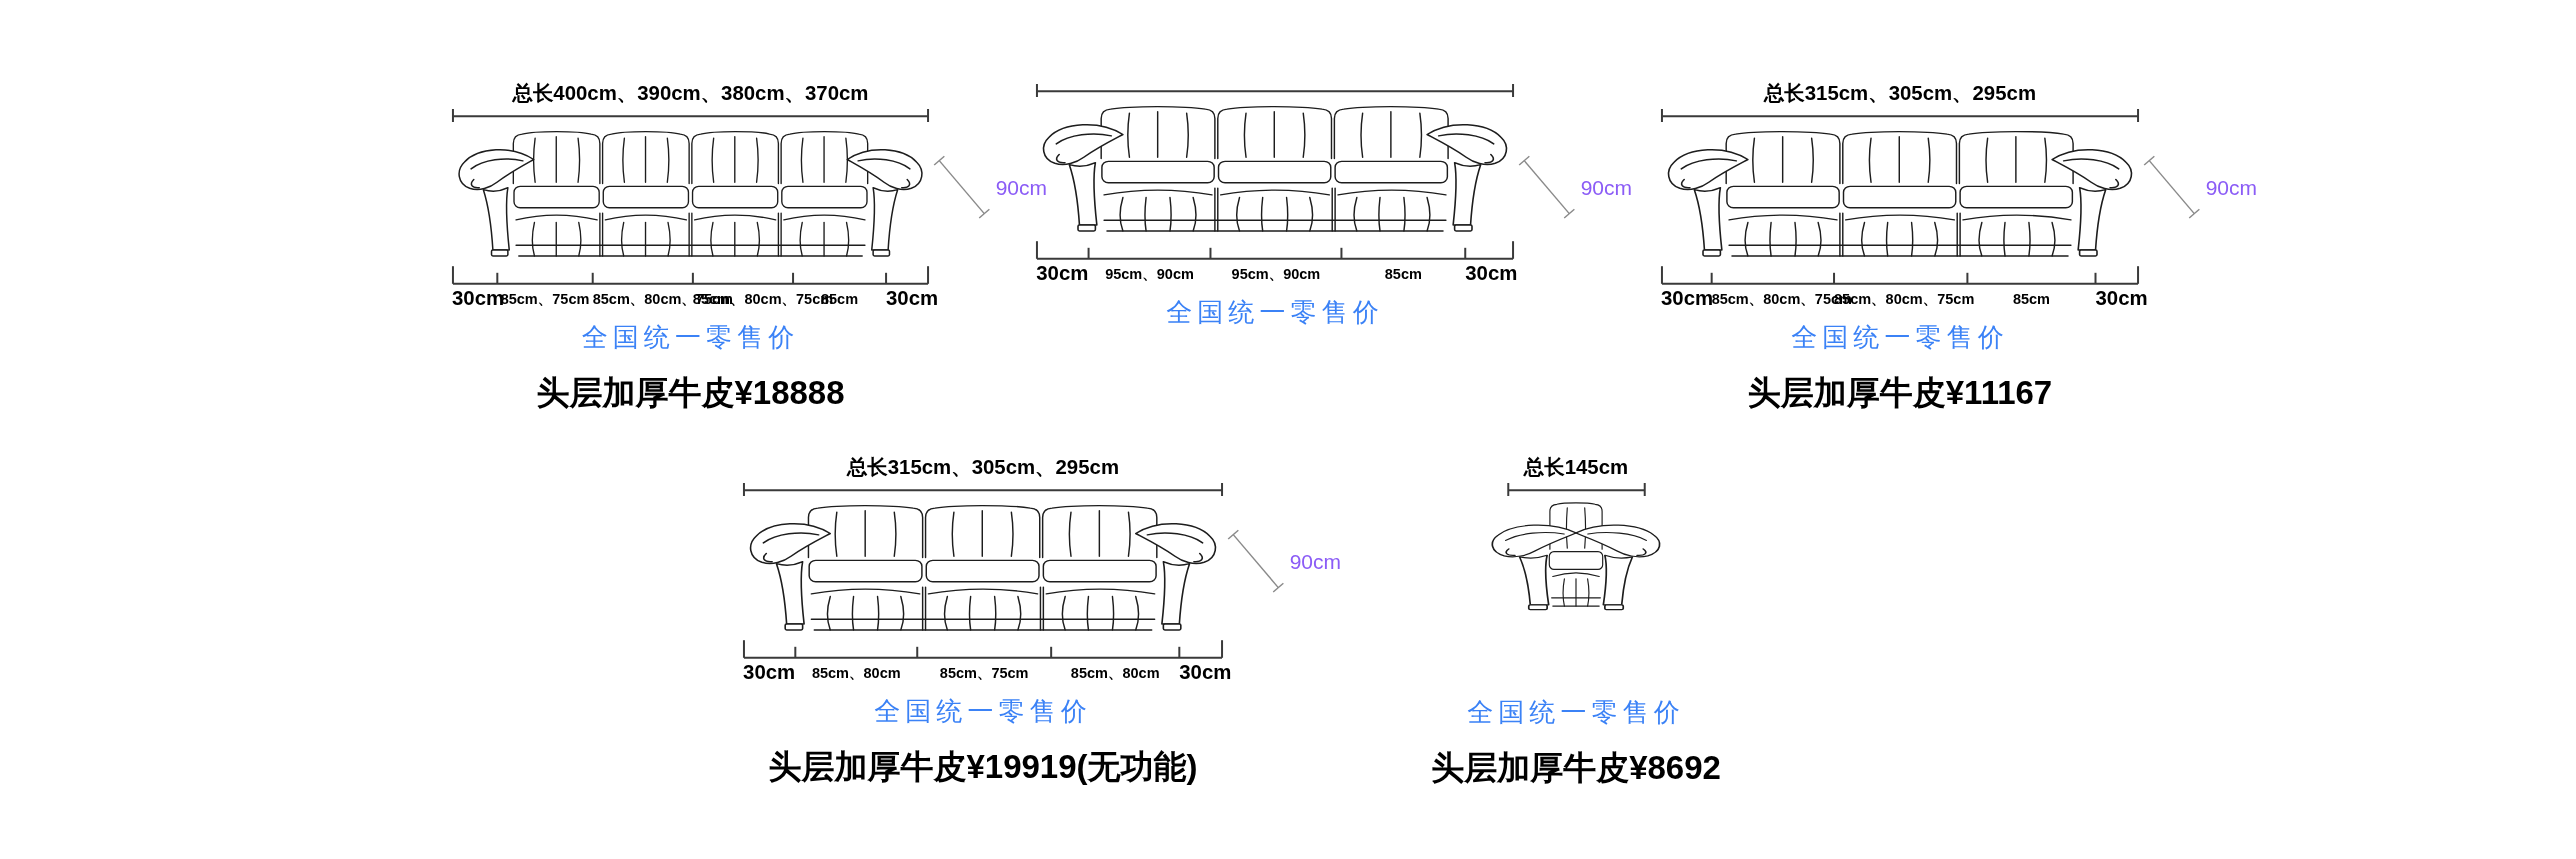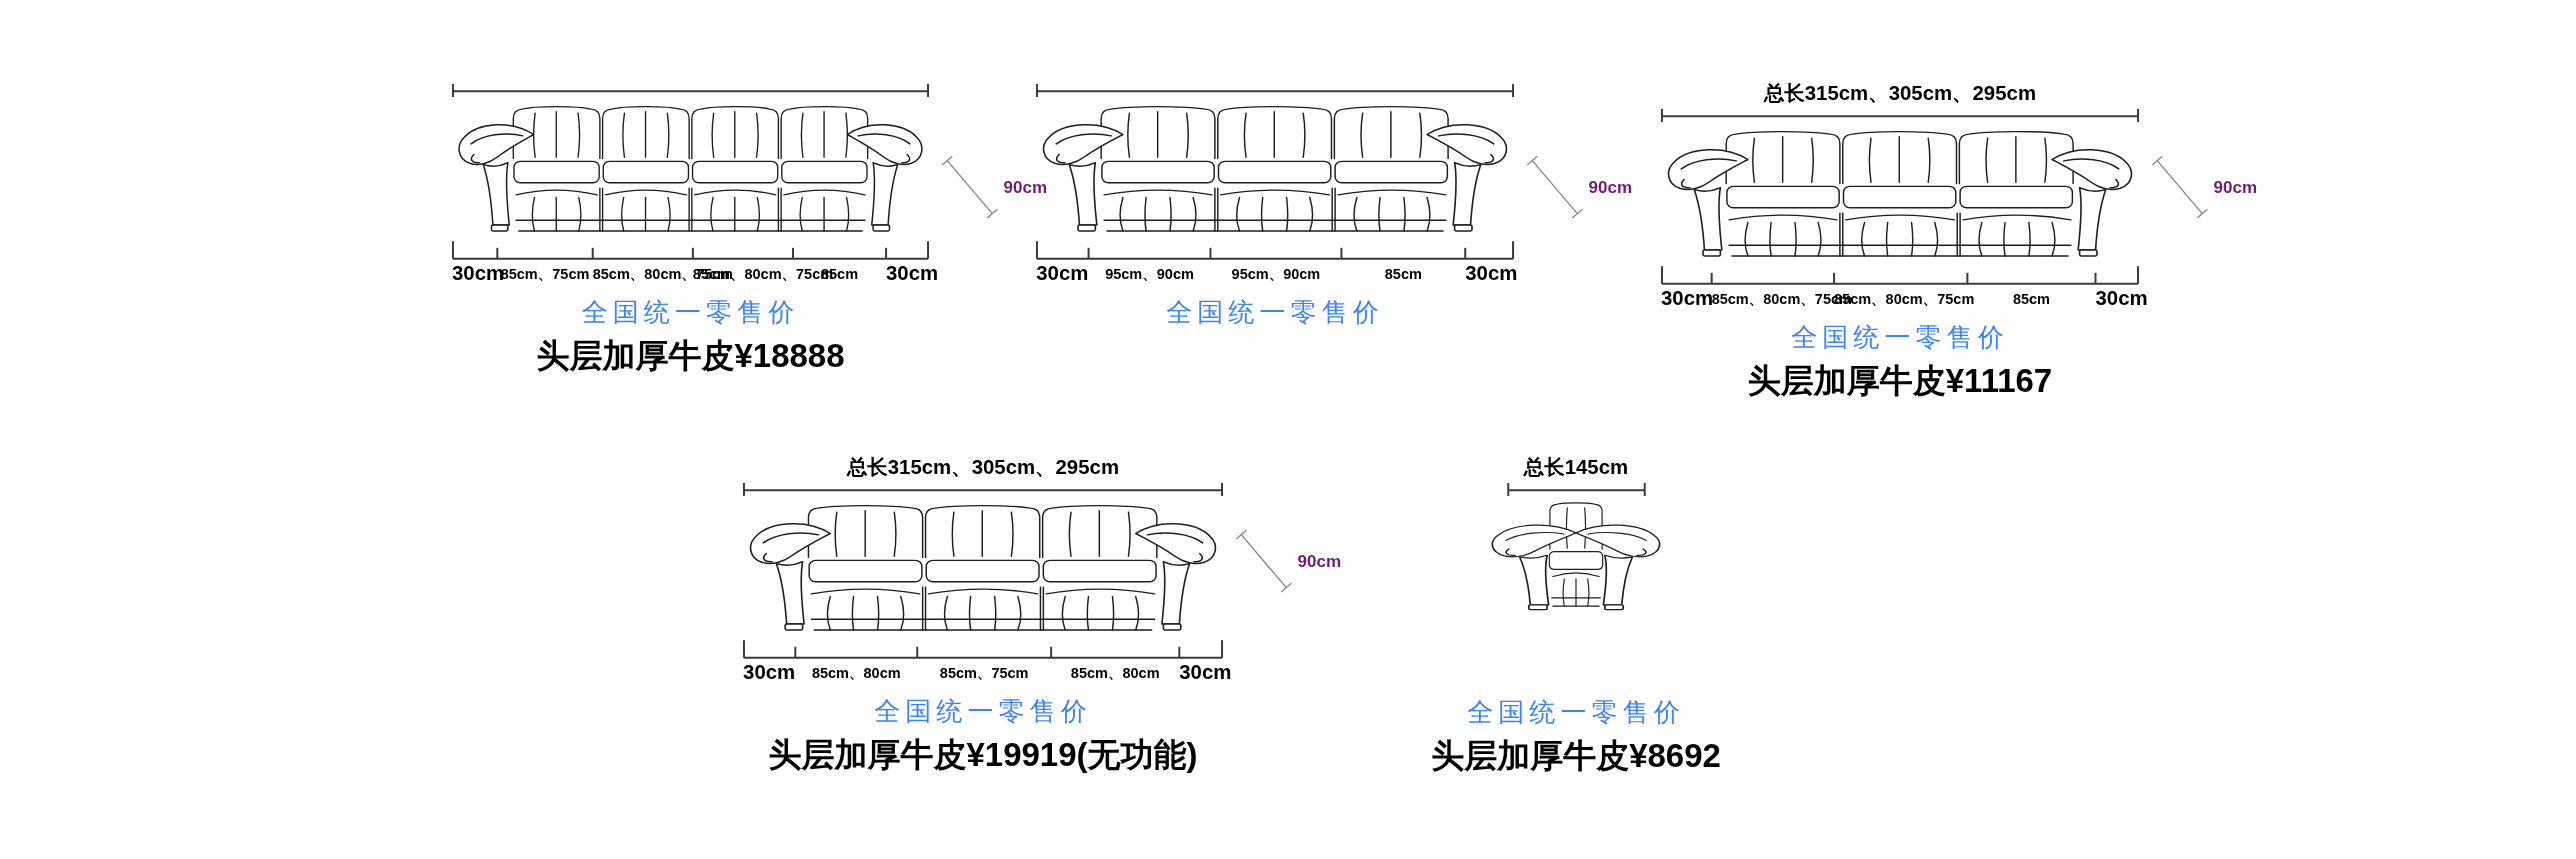--- a/index.html
+++ b/index.html
@@ -10,26 +10,26 @@
   .dim-top{display:block;width:100%;height:13px;margin-top:2.9px;overflow:visible;}
   .dim-top line{stroke:#3a3a3a;stroke-width:2;vector-effect:non-scaling-stroke;}
   .sofa-svg{display:block;width:100%;overflow:visible;}
   .dim-bottom{display:block;width:100%;height:22px;overflow:visible;}
   .dim-bottom line{stroke:#3a3a3a;stroke-width:2;vector-effect:non-scaling-stroke;}
   .seg-labels{display:flex;width:100%;margin-top:1.5px;font-weight:700;align-items:center;}
   .seg{display:block;font-size:14.5px;text-align:center;white-space:nowrap;line-height:22px;}
   .seg.emph{font-size:20.4px;line-height:23px;}
   .retail{display:flex;justify-content:center;margin-top:10.2px;font-size:26px;line-height:32px;
           color:#3b82f6;letter-spacing:5.1px;white-space:nowrap;}
-  .price{display:flex;justify-content:center;margin-top:7px;font-size:33px;line-height:41px;
+  .price{display:flex;justify-content:center;margin-top:19px;font-size:33px;line-height:41px;
          font-weight:700;white-space:nowrap;}
   .height-annot{position:absolute;display:flex;align-items:center;gap:2.9px;}
   .height-annot svg{overflow:visible;}
   .height-annot line{stroke:#8a8a8a;stroke-width:2;}
-  .height-annot .hlabel{font-size:17px;font-weight:700;color:#701a75;white-space:nowrap;}
+  .height-annot .hlabel{font-size:21px;font-weight:400;color:#8b5cf6;white-space:nowrap;}
   
   #p1{left:452px;top:81px;width:477px;}
   #p2{left:1036px;top:81px;width:478px;}
   #p3{left:1661px;top:81px;width:478px;}
   #p4{left:743px;top:455px;width:480px;}
   #p5{left:1489px;top:455px;width:174px;}
   #p1 .sofa-svg,#p2 .sofa-svg,#p3 .sofa-svg,#p4 .sofa-svg{height:142px;}
   #p5 .sofa-svg{height:116px;}
   #p5 .dim-top{width:137px;margin-left:auto;margin-right:auto;}
   #p5 .retail{margin-top:84px;}
@@ -157,20 +157,21 @@
     </g>
     <use href="#armShape" transform="translate(-8,12) scale(1.32,0.9)"></use>
     <use href="#armShape" transform="translate(308,12) scale(-1.32,0.9)"></use>
   </g>
 </defs>
 </svg>
 
 <div id="stage">
 
   <div class="product" id="p1">
+    <div class="total-label">总长400cm、390cm、380cm、370cm</div>
     <svg class="dim-top" viewBox="0 0 1000 18" preserveAspectRatio="none">
       <line x1="2" y1="0" x2="2" y2="18"></line>
         <line x1="998" y1="0" x2="998" y2="18"></line>
         <line x1="2" y1="10" x2="998" y2="10"></line>
     </svg>
     <svg class="sofa-svg" viewBox="0 0 700 212" preserveAspectRatio="none">
         <use href="#sofa4g"></use>
       </svg>
     <svg class="dim-bottom" viewBox="0 0 1000 30" preserveAspectRatio="none">
         <line x1="2" y1="27" x2="998" y2="27"></line>

